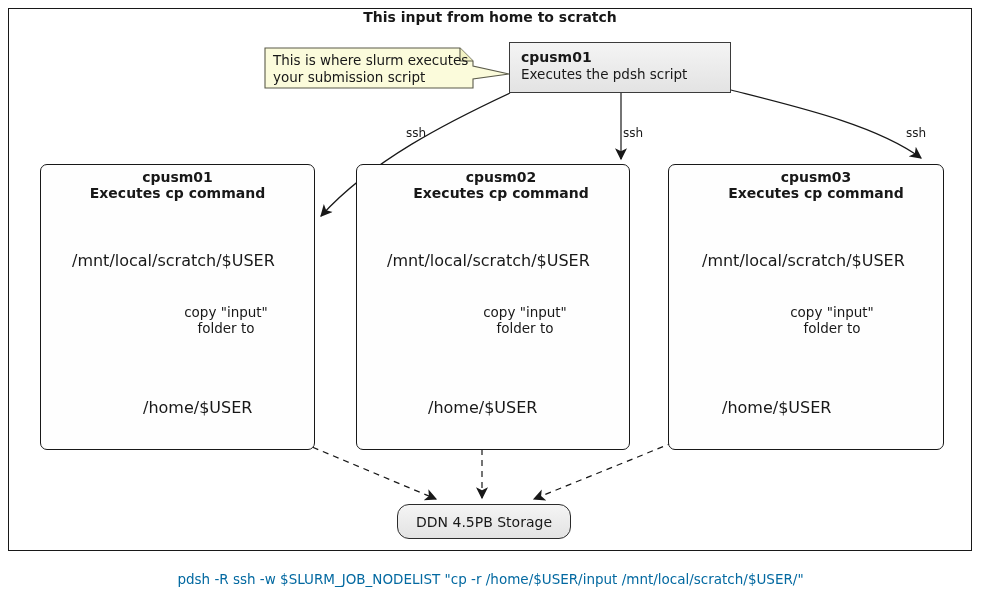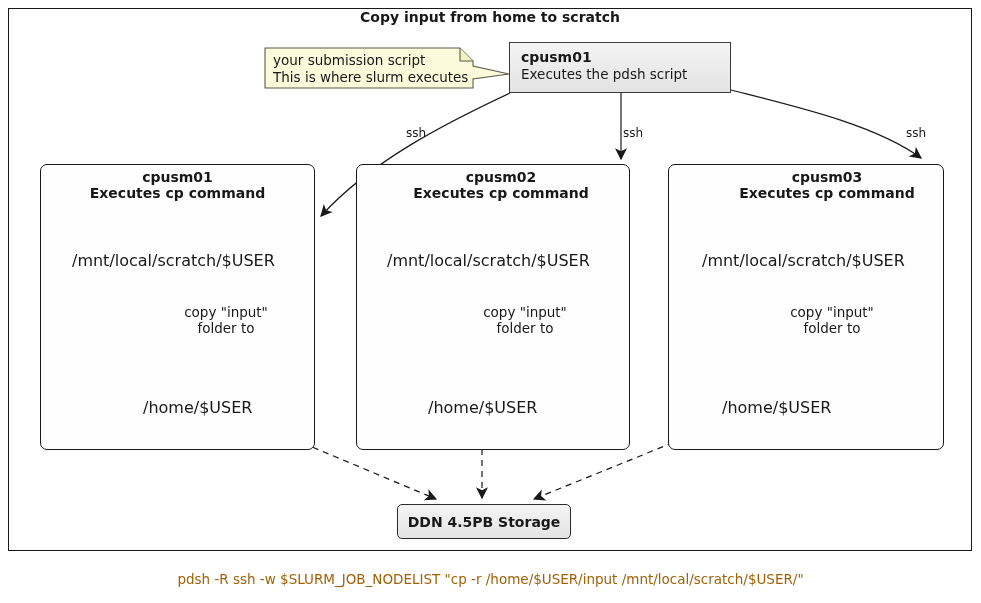--- a/index.html
+++ b/index.html
@@ -27,40 +27,40 @@
   .ctrl-box{
     position:absolute;left:509px;top:42px;width:222px;height:51px;
     background:linear-gradient(180deg,#f4f4f4,#e3e3e3);
     border:1.5px solid #3b3b3b;box-sizing:border-box;padding:5px 0 0 11px;
   }
   .ctrl-name{font-weight:bold;font-size:14px;line-height:18px;}
   .ctrl-desc{font-size:13.5px;line-height:17px;}
   .storage-box{
     position:absolute;left:397px;top:504px;width:174px;height:35px;
     background:linear-gradient(180deg,#f4f4f4,#e3e3e3);
-    border:1.5px solid #2b2b2b;border-radius:5px;box-sizing:border-box;
+    border:1.5px solid #2b2b2b;border-radius:12px;box-sizing:border-box;
     display:flex;align-items:center;justify-content:center;
-    font-weight:bold;font-size:14px;
+    font-weight:normal;font-size:14px;
   }
   .note-text{position:absolute;left:273px;top:52px;font-size:13.5px;line-height:17px;}
   .folder-label{position:absolute;font-size:16px;line-height:20px;white-space:nowrap;}
   .edge-label{position:absolute;font-size:12px;white-space:nowrap;}
   .copy-label{position:absolute;width:140px;text-align:center;font-size:13.5px;line-height:16px;}
   .caption{
     position:absolute;left:0;top:571px;width:981px;text-align:center;
-    font-size:13.5px;color:#a16207;
+    font-size:13.5px;color:#0369a1;
   }
 </style>
 </head>
 <body>
 
 <div class="stage">
 
   <div class="frame"></div>
-  <div class="diagram-title">Copy input from home to scratch</div>
+  <div class="diagram-title">This input from home to scratch</div>
 
   <svg class="overlay" viewBox="0 0 981 603">
     <defs>
       <marker id="arw" viewBox="0 0 10 10" markerWidth="11" markerHeight="10" refX="9" refY="5" orient="auto">
         <path d="M0,0 L10,5 L0,10 L2.6,5 Z" fill="#181818"></path>
       </marker>
     </defs>
 
     <g>
       <path d="M265,48 L460,48 L473,61 L473,66 L509,74 L473,79 L473,88 L265,88 Z" fill="#fbfbdb" stroke="#5b5b4a" stroke-width="1.1"></path>
@@ -101,22 +101,22 @@
     <path d="M190,389 L174,284" fill="none" stroke="#181818" stroke-width="1.2" marker-end="url(#arw)"></path>
     <path d="M482,388 L482,284" fill="none" stroke="#181818" stroke-width="1.2" marker-end="url(#arw)"></path>
     <path d="M780,389 L791,284" fill="none" stroke="#181818" stroke-width="1.2" marker-end="url(#arw)"></path>
 
     <path d="M262,426 L436,499" fill="none" stroke="#181818" stroke-width="1.2" stroke-dasharray="6,5" marker-end="url(#arw)"></path>
     <path d="M482,427 L482,498" fill="none" stroke="#181818" stroke-width="1.2" stroke-dasharray="6,5" marker-end="url(#arw)"></path>
     <path d="M714,426 L534,499" fill="none" stroke="#181818" stroke-width="1.2" stroke-dasharray="6,5" marker-end="url(#arw)"></path>
   </svg>
 
   <div class="note-text">
+    <div>This is where slurm executes</div>
     <div>your submission script</div>
-    <div>This is where slurm executes</div>
   </div>
 
   <div class="ctrl-box">
     <div class="ctrl-name">cpusm01</div>
     <div class="ctrl-desc">Executes the pdsh script</div>
   </div>
 
   <div class="edge-label" style="left:406px;top:126px;">ssh</div>
   <div class="edge-label" style="left:623px;top:126px;">ssh</div>
   <div class="edge-label" style="left:906px;top:126px;">ssh</div>
@@ -139,21 +139,21 @@
     <div>Executes cp command</div>
   </div>
   <div class="folder-label" style="left:387px;top:251px;">/mnt/local/scratch/$USER</div>
   <div class="folder-label" style="left:428px;top:398px;">/home/$USER</div>
   <div class="copy-label" style="left:455px;top:304px;">
     <div>copy "input"</div>
     <div>folder to</div>
   </div>
 
   <div class="node-box" style="left:668px;top:164px;width:276px;height:286px;"></div>
-  <div class="node-title" style="left:668px;top:169px;width:296px;padding-left:11px;">
+  <div class="node-title" style="left:668px;top:169px;width:296px;">
     <div>cpusm03</div>
     <div>Executes cp command</div>
   </div>
   <div class="folder-label" style="left:702px;top:251px;">/mnt/local/scratch/$USER</div>
   <div class="folder-label" style="left:722px;top:398px;">/home/$USER</div>
   <div class="copy-label" style="left:762px;top:304px;">
     <div>copy "input"</div>
     <div>folder to</div>
   </div>
 

